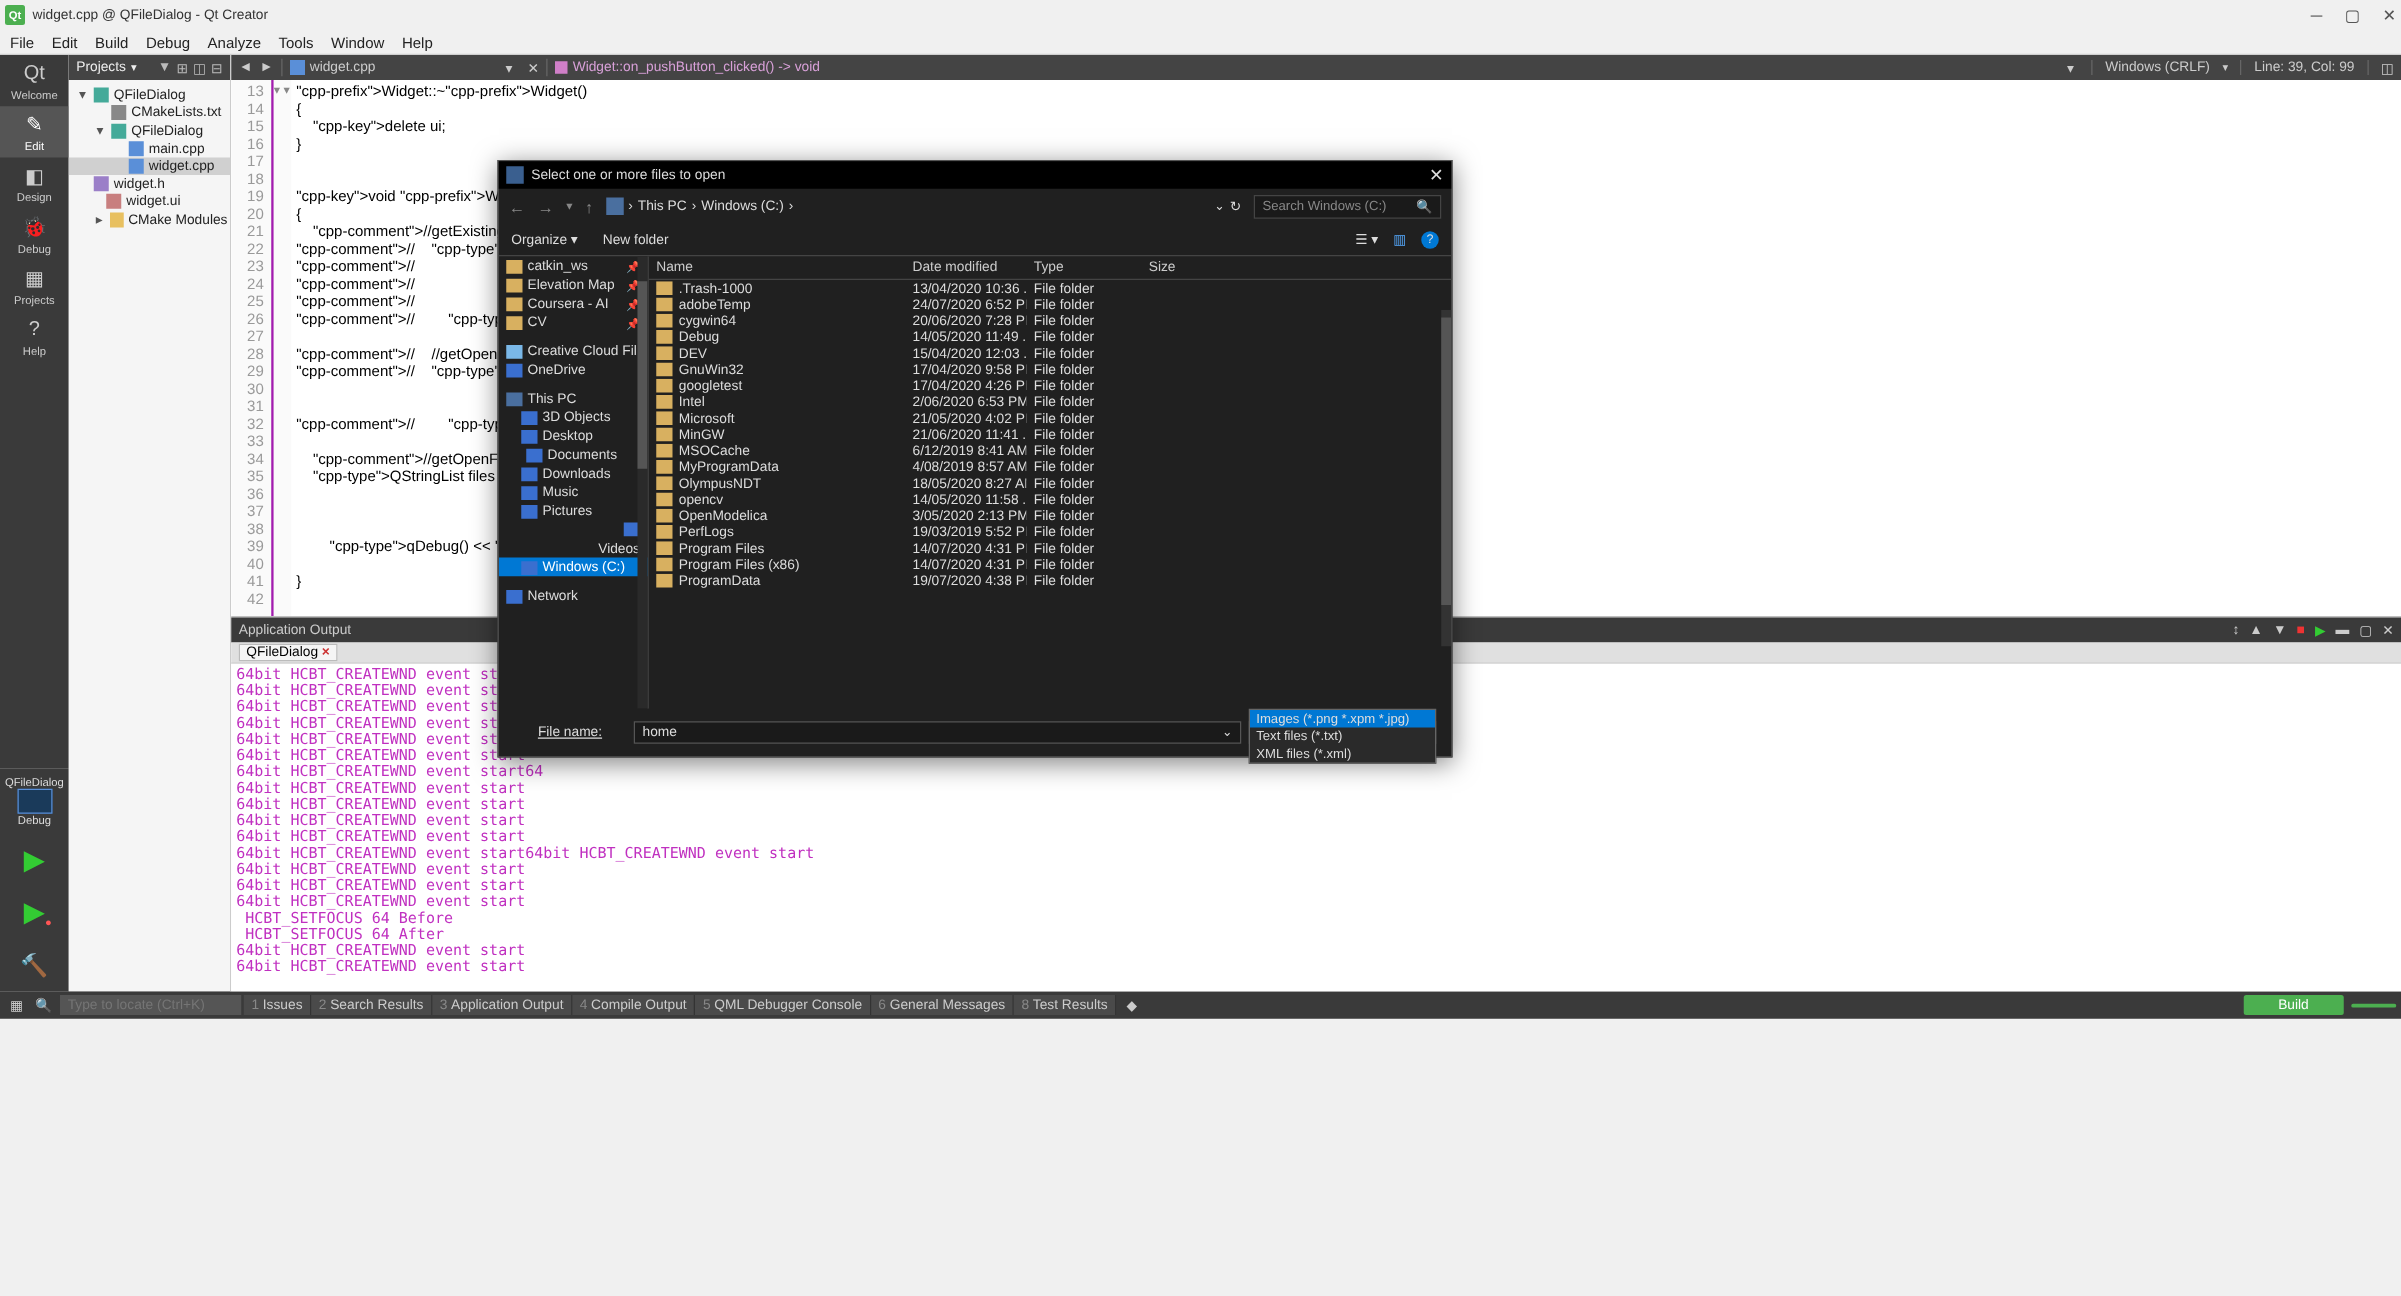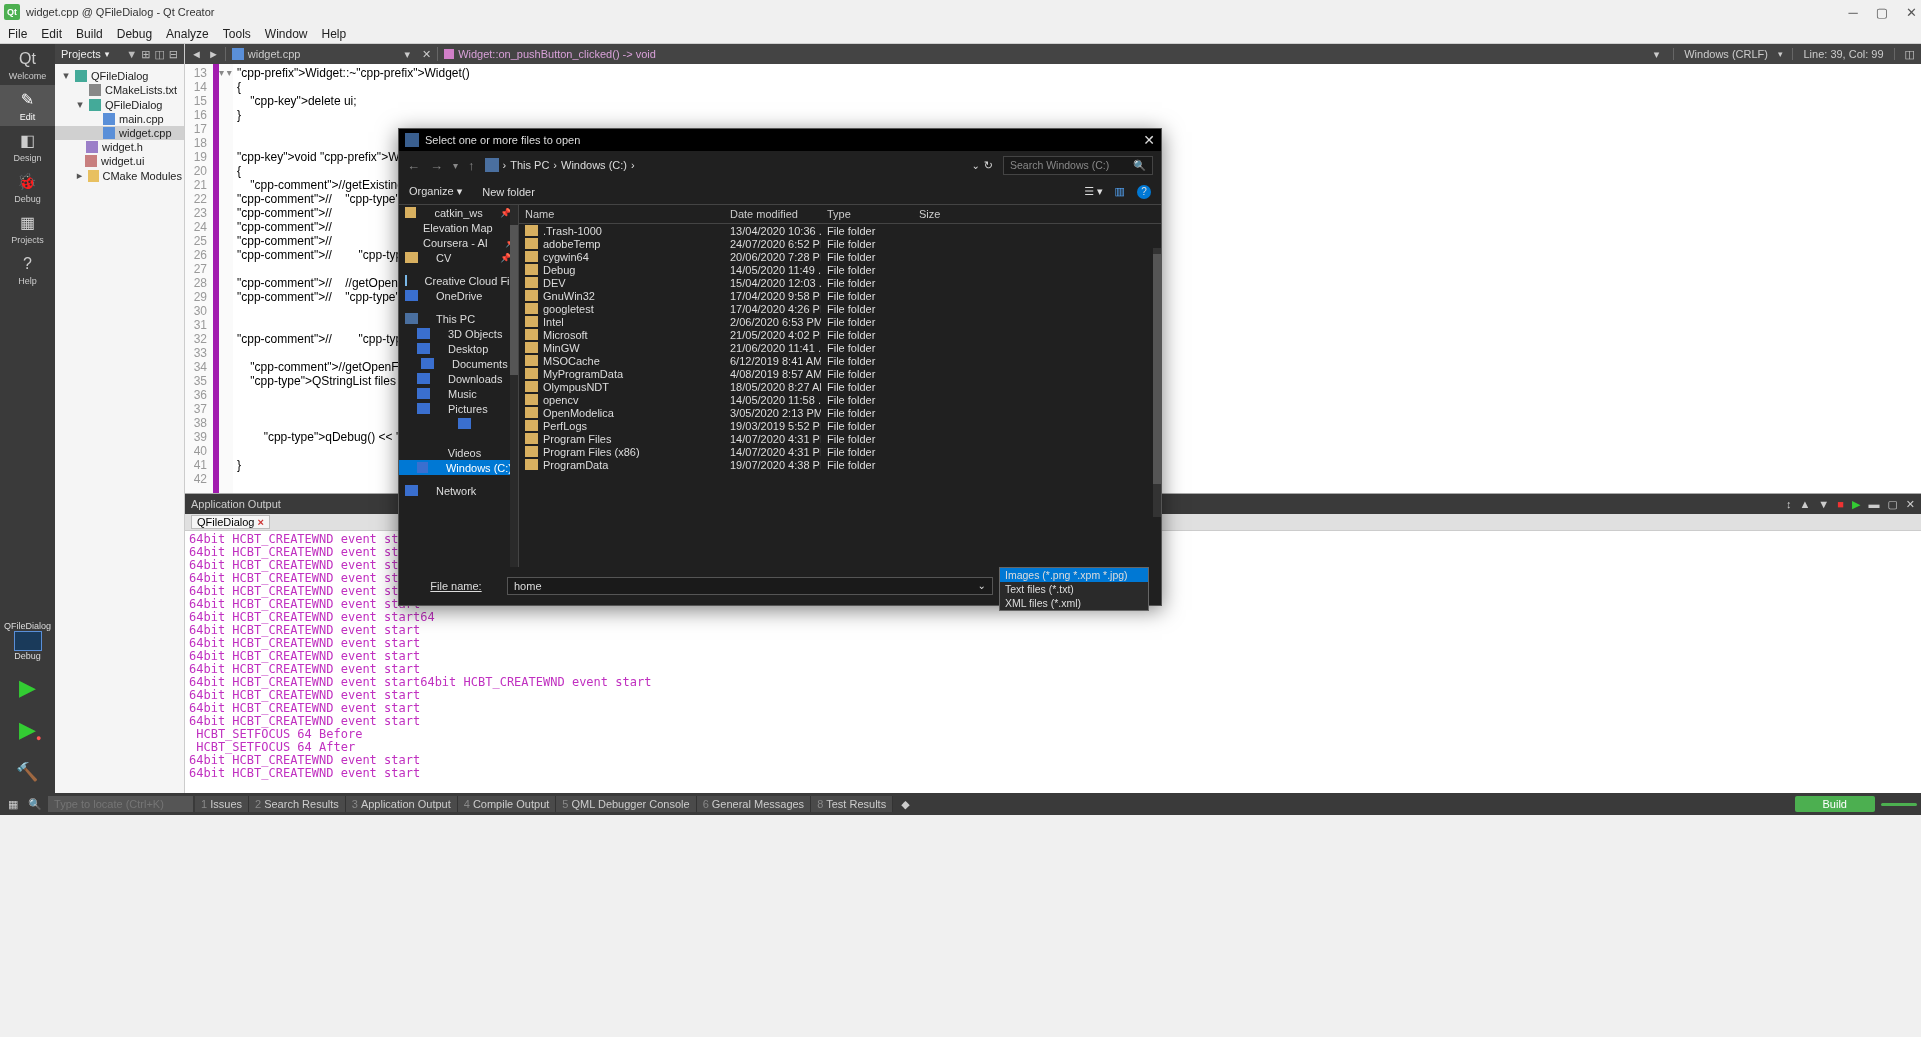--- a/index.html
+++ b/index.html
@@ -44,21 +44,21 @@
 .toolbar2 { height: 20px; background: #444; display: flex; align-items: center; color: #ccc; font-size: 11px; }
 .toolbar2 .nav { padding: 0 6px; display:flex; gap:6px;}
 .toolbar2 .file-tab { display: flex; align-items: center; gap: 4px; padding: 0 6px;}
 .toolbar2 .file-tab .ticon { width: 12px; height:12px; background:#5a8fd8;}
 .toolbar2 .func { color: #d8a0d8; padding: 0 6px;}
 .toolbar2 .fico { width:10px;height:10px;background:#d07fc8;margin-right:4px;}
 .toolbar2 .right { margin-left: auto; display:flex; align-items:center; gap:10px; padding-right:6px;}
 .toolbar2 .sep{ border-left:1px solid #666; height:12px;}
 
 .code { flex: 1; display: flex; background: #fff; font-family: Consolas, monospace; font-size: 12px; overflow: hidden;}
-.gutter { width: 34px; text-align: right; color: #999; padding: 2px 6px 0 0; line-height: 14px; background:#fafafa; border-right:6px solid #a21caf;}
+.gutter { width: 34px; text-align: right; color: #999; padding: 2px 6px 0 0; line-height: 14px; background:#fafafa; border-right:2px solid #a21caf;}
 .fold { width: 14px; background:#fafafa; line-height:14px; padding-top:2px; color:#888; font-size:10px;}
 .code-body { flex: 1; padding: 2px 4px 0 4px; line-height: 14px; white-space: pre; }
 
 
 .output { height: 300px; display: flex; flex-direction: column; border-top: 1px solid #aaa; }
 .output-header { height: 20px; background: #3a3a3a; color: #ccc; display: flex; align-items: center; font-size: 11px; padding: 0 6px;}
 .output-header .sp { margin-left: auto; display:flex; gap:8px;}
 .output-tab { height: 17px; display:flex; align-items:center; padding:0 6px; background:#e0e0e0; border-bottom:1px solid #ccc;}
 .output-tab .tabbtn { background:#f5f5f5; border:1px solid #bbb; padding:0px 5px; font-size:11px; display:flex; align-items:center; gap:3px;}
 .output-tab .cx { color:#c33; font-weight:bold; cursor:pointer;}
@@ -90,21 +90,21 @@
 .dialog-nav { height: 28px; display: flex; align-items: center; padding: 0 8px; gap: 10px; font-size: 12px;}
 .dialog-nav .navbtn{color:#888; font-size:13px;}
 .dialog-nav .path { flex: 1; display: flex; align-items: center; gap: 4px; font-size:11px;}
 .dialog-nav .path .pc-icon{width:14px;height:14px;background:#4a6f9f;}
 .dialog-nav .search { background:#1a1a1a; border:1px solid #444; padding:2px 6px; width:150px; color:#888; font-size:10.5px; display:flex; align-items:center;}
 .dialog-nav .search .mg{margin-left:auto;}
 .dialog-toolbar { height: 26px; display:flex; align-items:center; padding:0 10px; font-size:11px; border-bottom:1px solid #444;}
 .dialog-toolbar .sp{margin-left:auto; display:flex; gap:12px; align-items:center;}
 .dialog-body { flex:1; display:flex; overflow:hidden;}
 .dialog-side { width: 120px; border-right:1px solid #444; font-size:11px; overflow:hidden;}
-.dialog-side .s-item{ display:flex; align-items:center; padding:1.5px 6px; gap:18px; white-space:nowrap;}
+.dialog-side .s-item{ display:flex; align-items:flex-end; padding:1.5px 6px; gap:4px; white-space:nowrap;}
 .dialog-side .s-item .sico{width:13px;height:11px; background:#d8b060;}
 .dialog-side .s-item .sico.blue{background:#3a6fcf;}
 .dialog-side .s-item .sico.pc{background:#4a6f9f;}
 .dialog-side .s-item .sico.cloud{background:#7ab8e8;}
 .dialog-side .s-item.sel{background:#0078d4; color:#fff;}
 .dialog-side .s-item .pin{margin-left:auto;color:#999;font-size:9px;}
 .dialog-list { flex:1; display:flex; flex-direction:column; font-size:11px;}
 .dialog-list .hdr{display:flex; border-bottom:1px solid #444; padding:3px 0;}
 .dialog-list .hdr div{padding:0 6px; color:#ccc;}
 .dialog-list .rows{flex:1; overflow:hidden;}
@@ -225,21 +225,21 @@
         <div class="tree-item" style="padding-left: 34px;">
           <span class="tw"></span>
           <span class="ticon ficon-cpp"></span>
           <span>main.cpp</span>
         </div>
         <div class="tree-item sel" style="padding-left: 34px;">
           <span class="tw"></span>
           <span class="ticon ficon-cpp"></span>
           <span>widget.cpp</span>
         </div>
-        <div class="tree-item" style=" margin-left: 11px;">
+        <div class="tree-item" style="">
           <span class="tw"></span>
           <span class="ticon ficon-h"></span>
           <span>widget.h</span>
         </div>
         <div class="tree-item" style="padding-left: 16px;">
           <span class="tw"></span>
           <span class="ticon ficon-ui"></span>
           <span>widget.ui</span>
         </div>
         <div class="tree-item" style="padding-left: 20px;">

